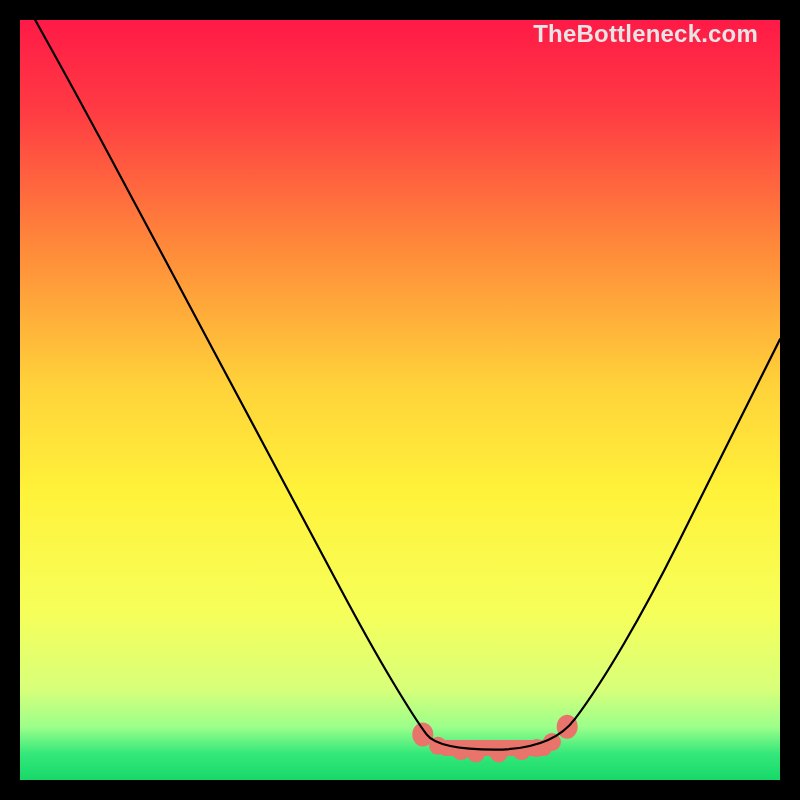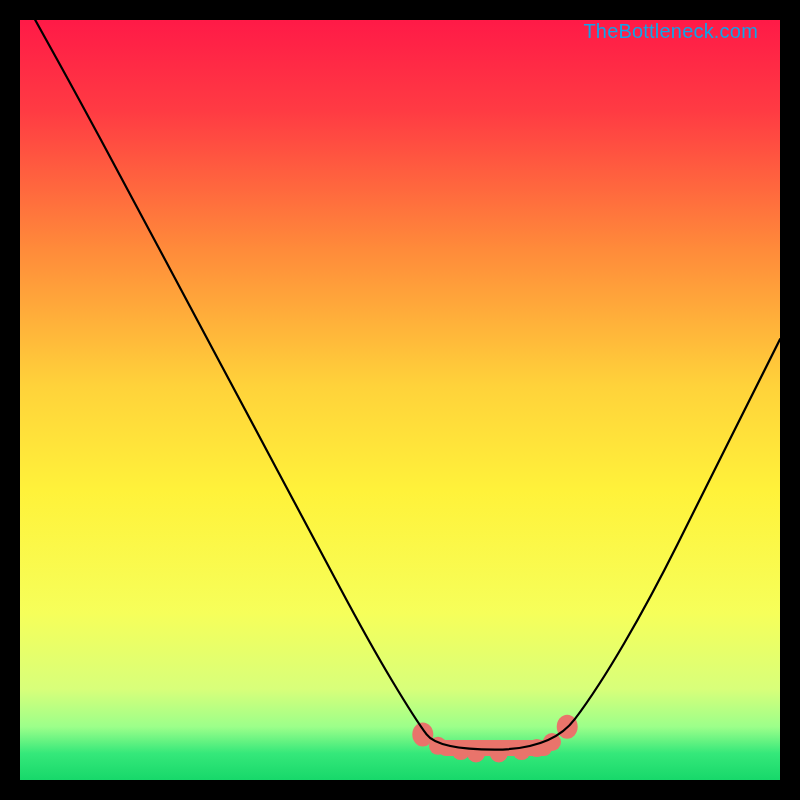--- a/index.html
+++ b/index.html
@@ -16,23 +16,23 @@
     left: 20px;
     top: 20px;
     width: 760px;
     height: 760px;
     background: #000;
   }
   .watermark {
     position: absolute;
     top: 0px;
     right: 22px;
-    color: #0ea5e9;
-    font-size: 20px;
-    font-weight: 400;
+    color: #e5e5e5;
+    font-size: 24px;
+    font-weight: 700;
     letter-spacing: 0.2px;
     z-index: 4;
   }
   svg.plot {
     position: absolute;
     left: 0;
     top: 0;
     width: 760px;
     height: 760px;
     display: block;

